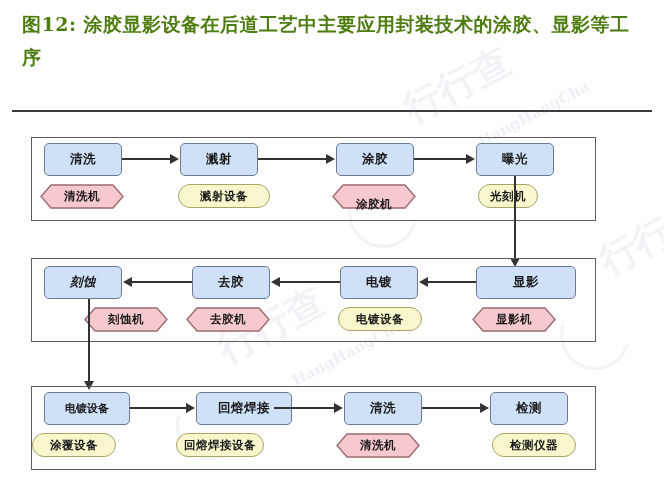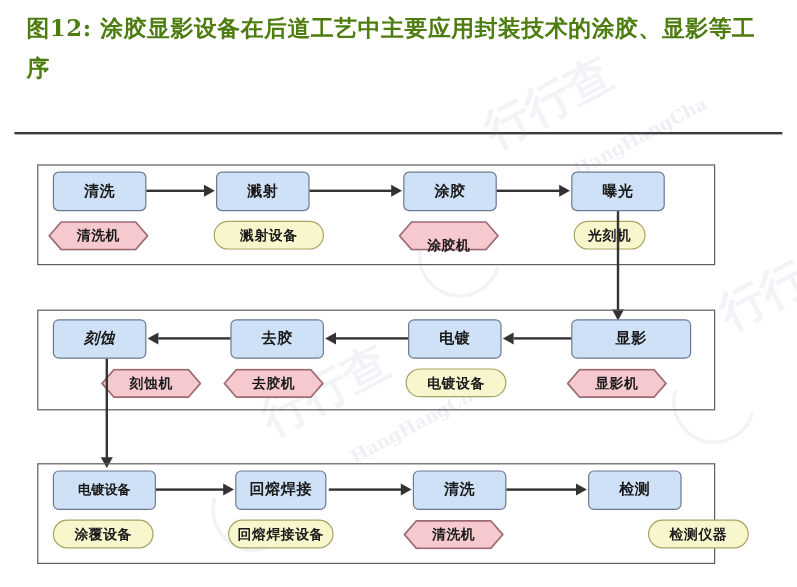--- a/index.html
+++ b/index.html
@@ -191,34 +191,34 @@
   </svg>
   <div class="hexlabel">显影机</div>
 </div>
 
 <div class="conn v" style="left:88px;top:299px;height:86px;"></div>
 <div class="arrow down" style="left:84px;top:381px;"></div>
 
 <div class="group" style="left:31px;top:386px;width:565px;height:84px;"></div>
 
 <div class="node small-text" style="left:44px;top:392px;width:86px;height:33px;">电镀设备</div>
-<div class="node" style="left:196px;top:392px;width:76px;height:33px;">回熔焊接</div>
+<div class="node" style="left:196px;top:392px;width:96px;height:33px;">回熔焊接</div>
 <div class="node" style="left:344px;top:392px;width:78px;height:33px;">清洗</div>
 <div class="node" style="left:490px;top:392px;width:78px;height:33px;">检测</div>
 
 <div class="conn h" style="left:130px;top:407px;width:58px;"></div>
 <div class="arrow right" style="left:186px;top:403px;"></div>
 <div class="conn h" style="left:274px;top:407px;width:62px;"></div>
 <div class="arrow right" style="left:334px;top:403px;"></div>
 <div class="conn h" style="left:422px;top:407px;width:60px;"></div>
 <div class="arrow right" style="left:480px;top:403px;"></div>
 
-<div class="tag yellow" style="left:44px;top:433px;width:84px;">涂覆设备</div>
-<div class="tag yellow" style="left:190px;top:433px;width:88px;">回熔焊接设备</div>
+<div class="tag yellow" style="left:32px;top:433px;width:84px;">涂覆设备</div>
+<div class="tag yellow" style="left:176px;top:433px;width:88px;">回熔焊接设备</div>
 
 <div class="hexwrap" style="left:336px;top:433px;width:84px;height:25px;">
   <svg width="84" height="25" viewBox="0 0 84 25">
     <polygon points="11,1 73,1 83,12.5 73,24 11,24 1,12.5" fill="#f6c9cf" stroke="#9c6b72" stroke-width="1.4"></polygon>
   </svg>
   <div class="hexlabel">清洗机</div>
 </div>
 
-<div class="tag yellow" style="left:492px;top:433px;width:84px;margin-left:48px;">检测仪器</div>
+<div class="tag yellow" style="left:492px;top:433px;width:84px;">检测仪器</div>
 
 </body></html>

